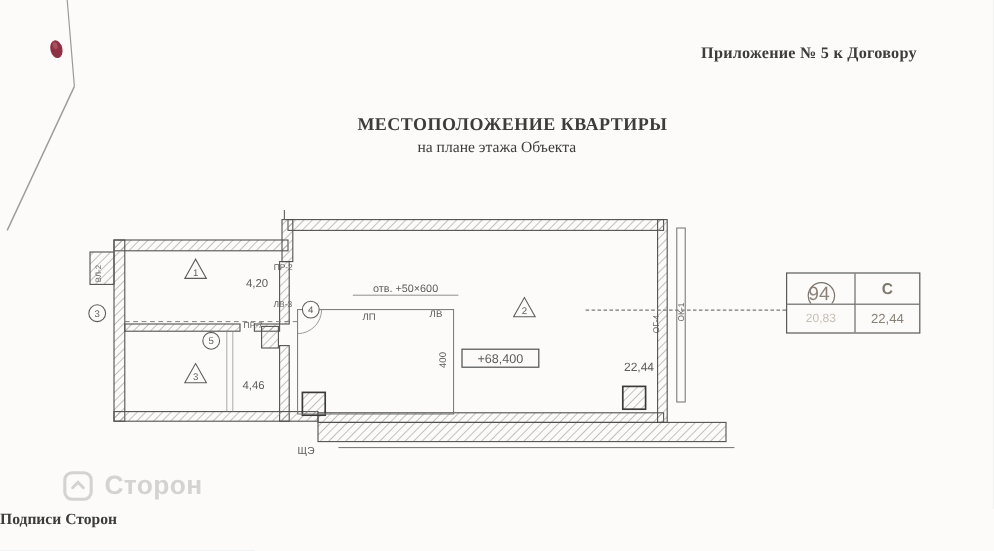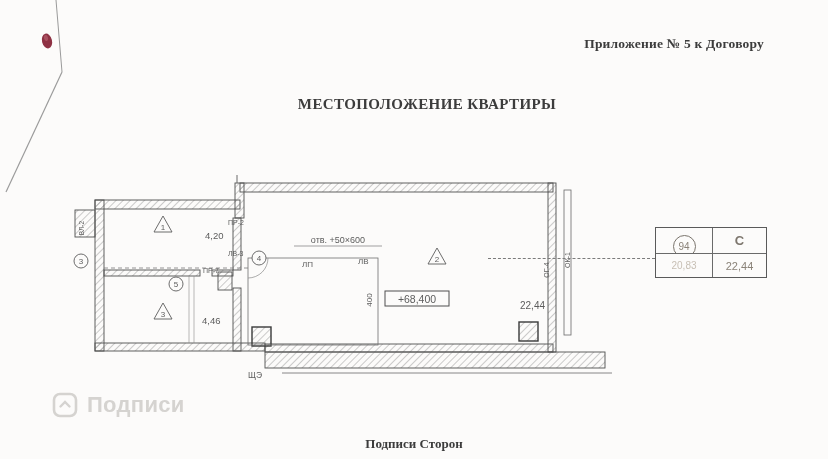--- a/index.html
+++ b/index.html
@@ -14,22 +14,22 @@
   }
   .title{
     position:absolute;top:96px;left:0;width:100%;text-align:center;
     font-size:15px;font-weight:bold;letter-spacing:.4px;padding-left:13px;
   }
   .subtitle{
     position:absolute;top:115px;left:0;width:100%;text-align:center;
     font-size:13px;
   }
   .signatures{
-    position:absolute;top:425px;left:0;width:100%;text-align:center;
-    font-size:13px;font-weight:bold;margin-top:11px;
+    position:absolute;top:425px;left:0;width:100%;
+    font-size:13px;font-weight:bold;
   }
   .plan-svg{position:absolute;left:70px;top:168px;width:545px;height:215px;}
   .artifact-svg{position:absolute;left:0;top:0;width:90px;height:200px;}
   .leader{
     position:absolute;left:488px;top:258px;width:167px;height:0;
     border-top:1.6px dashed #7b7b7b;
   }
   .stamp{
     position:absolute;left:655px;top:227px;width:110px;height:49px;
     border:1.6px solid #5a5a5a;display:grid;
@@ -38,22 +38,22 @@
   }
   .stamp .cell{
     display:flex;align-items:center;justify-content:center;
     border-right:1.2px solid #6a6a6a;border-bottom:1.2px solid #6a6a6a;
     overflow:hidden;
   }
   .stamp .cell.last-col{border-right:none;}
   .stamp .cell.last-row{border-bottom:none;}
   .stamp-circle{
     width:21px;height:21px;border-radius:50%;border:1.3px solid #7a746c;
-    display:flex;align-items:center;justify-content:center;
-    font-size:10px;color:#8a8278;margin-top:11px;
+    display:flex;align-items:center;
+    font-size:16px;color:#8a8278;margin-top:11px;
   }
   .stamp-letter{font-size:13px;color:#7d766d;font-weight:bold;}
   .stamp-faint{font-size:10px;color:#c7bfb4;}
   .stamp-area{font-size:11px;color:#8a8278;}
   .watermark{
     position:absolute;left:52px;top:392px;display:flex;align-items:center;gap:9px;
     color:#d5d3d0;font-family:"Liberation Sans", sans-serif;
     font-size:22px;font-weight:600;letter-spacing:.3px;user-select:none;
   }
   svg text{font-family:"Liberation Sans", sans-serif;fill:#5c5c5c;}
@@ -65,20 +65,21 @@
 
   <svg class="artifact-svg" viewBox="0 0 90 200">
     <line x1="56" y1="0" x2="62" y2="72" stroke="#9a9a9a" stroke-width="1"></line>
     <line x1="62" y1="72" x2="6" y2="192" stroke="#9c9c9c" stroke-width="1.2"></line>
     <ellipse cx="47" cy="41" rx="5" ry="7.5" fill="#8e3143" transform="rotate(-14 47 41)"></ellipse>
     <ellipse cx="46" cy="38" rx="2" ry="3" fill="#a9505f" transform="rotate(-14 46 38)"></ellipse>
   </svg>
 
   <div class="appendix">Приложение № 5 к Договору</div>
   <div class="title">МЕСТОПОЛОЖЕНИЕ КВАРТИРЫ</div>
+  <div class="subtitle">на плане этажа Объекта</div>
 
   <svg class="plan-svg" viewBox="0 0 545 215">
     <defs>
       <pattern id="hatch" width="5" height="5" patternUnits="userSpaceOnUse" patternTransform="rotate(45)">
         <line x1="0" y1="0" x2="0" y2="5" stroke="#8d8d8d" stroke-width="0.9"></line>
       </pattern>
     </defs>
 
     <g stroke="#4f4f4f" stroke-width="0.9" fill="url(#hatch)">
       <rect x="25" y="32" width="145" height="9"></rect>
@@ -166,18 +167,18 @@
     <div class="cell last-col last-row">
       <span class="stamp-area">22,44</span>
     </div>
   </div>
 
   <div class="watermark">
     <svg width="26" height="26" viewBox="0 0 26 26">
       <rect x="2" y="2" width="22" height="22" rx="6" fill="none" stroke="#d5d3d0" stroke-width="2.6"></rect>
       <path d="M8.5 14.5 L13 10 L17.5 14.5" fill="none" stroke="#d5d3d0" stroke-width="2.4" stroke-linecap="round"></path>
     </svg>
-    <span>Подписи</span>
+    <span>Сторон</span>
   </div>
 
   <div class="signatures">Подписи Сторон</div>
 
 </div>
 
 </body></html>

